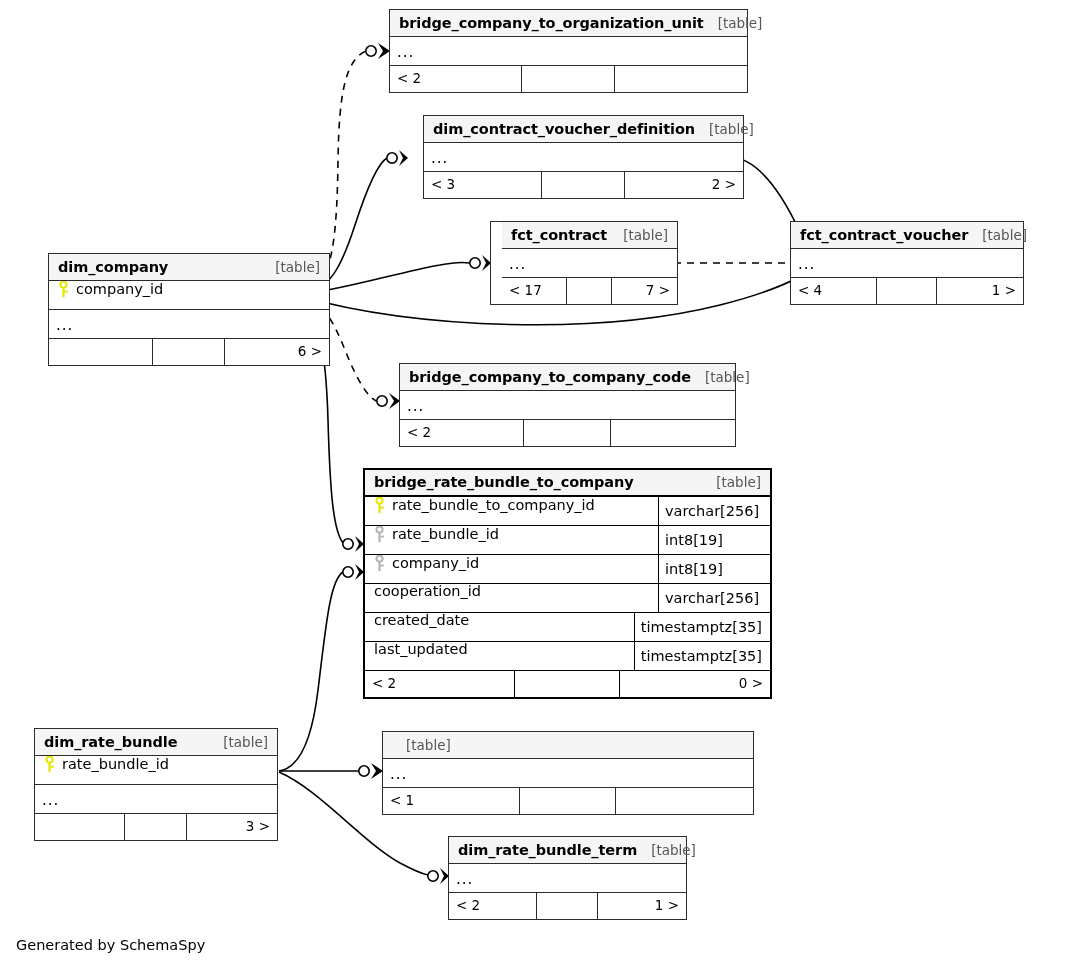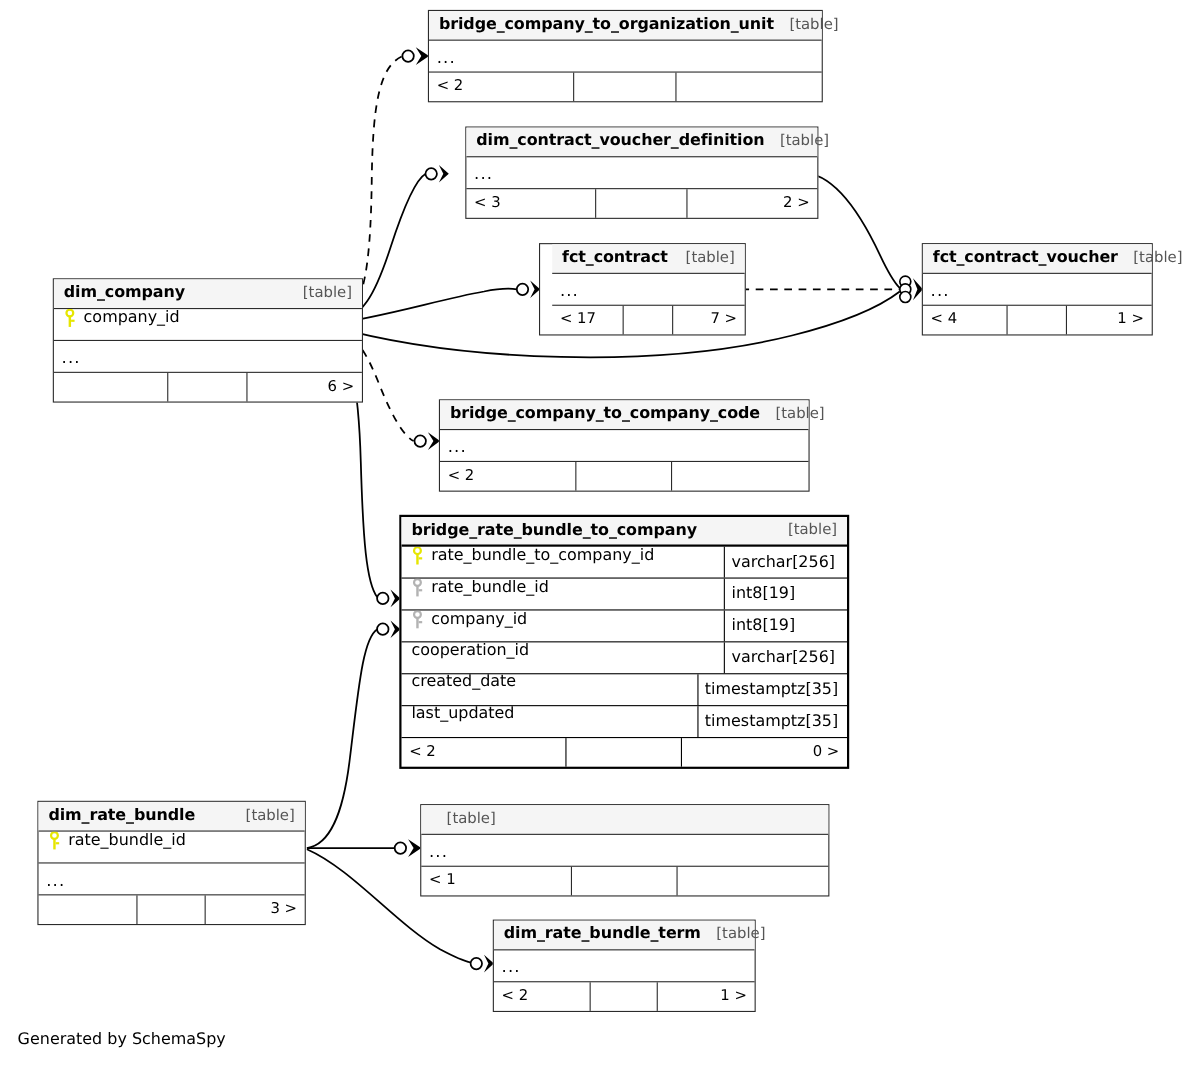--- a/index.html
+++ b/index.html
@@ -44,21 +44,21 @@
     border: 1.5px solid #2b2b2b;
     font-size: 14.5px;
     line-height: 1;
   }
   .table-node.focus {
     border: 2.5px solid #000000;
   }
 
   .tbl-title {
     display: flex;
-    align-items: center;
+    align-items: flex-end;
     justify-content: space-between;
     background: #f5f5f5;
     border-bottom: 1.5px solid #2b2b2b;
     padding: 5px 9px 6px 9px;
     height: 27px;
     box-sizing: border-box;
     white-space: nowrap;
   }
   .focus .tbl-title { border-bottom: 2px solid #000000; }
 
@@ -244,21 +244,21 @@
           <span class="tbl-name">fct_contract</span>
           <span class="tbl-tag">[table]</span>
         </div>
         <div class="ellipsis-row">...</div>
         <div class="tbl-footer">
           <div class="foot-cell left" style="flex: 1 1 37%;">&lt; 17</div>
           <div class="foot-cell mid" style="flex: 1 1 26%;"></div>
           <div class="foot-cell right" style="flex: 1 1 37%;">7 &gt;</div>
         </div>
       </div>
-      <div class="table-node" style="left: 838px; top: 221px; width: 210px;">
+      <div class="table-node" style="left: 790px; top: 221px; width: 234px;">
         <div class="tbl-title">
           <span class="tbl-name">fct_contract_voucher</span>
           <span class="tbl-tag">[table]</span>
         </div>
         <div class="ellipsis-row">...</div>
         <div class="tbl-footer">
           <div class="foot-cell left" style="flex: 1 1 37%;">&lt; 4</div>
           <div class="foot-cell mid" style="flex: 1 1 26%;"></div>
           <div class="foot-cell right" style="flex: 1 1 37%;">1 &gt;</div>
         </div>

